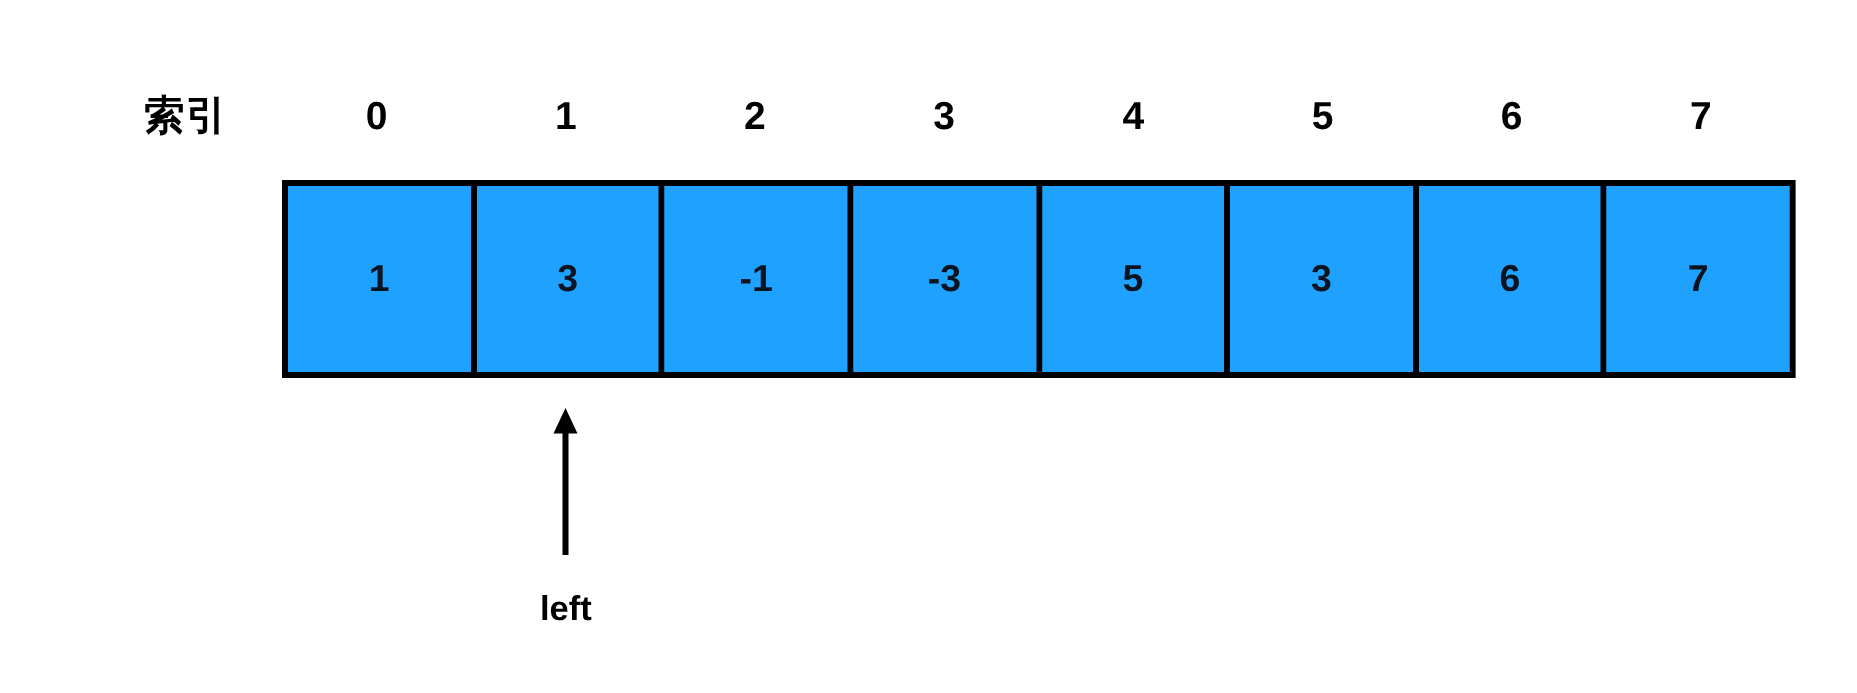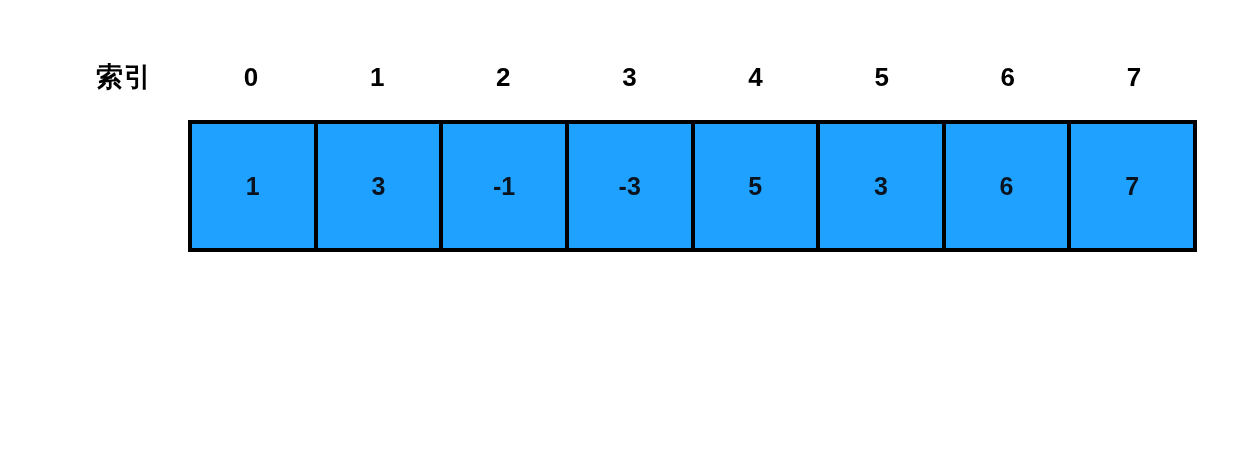--- a/index.html
+++ b/index.html
@@ -127,15 +127,22 @@
     <div class="array-cell">1</div>
     <div class="array-cell">3</div>
     <div class="array-cell">-1</div>
     <div class="array-cell">-3</div>
     <div class="array-cell">5</div>
     <div class="array-cell">3</div>
     <div class="array-cell">6</div>
     <div class="array-cell">7</div>
   </div>
 
+  <div class="pointer" id="pointer-left" style="left: 335.188px;">
+    <svg class="arrow-svg" width="40" height="102" viewBox="0 0 40 102">
+      <line x1="20" y1="100" x2="20" y2="13" stroke="#000000" stroke-width="4"></line>
+      <polygon points="20,2 12,19 28,19" fill="#000000"></polygon>
+    </svg>
+    <div class="pointer-label">left</div>
+  </div>
 
 
 </div>
 
 </body></html>

